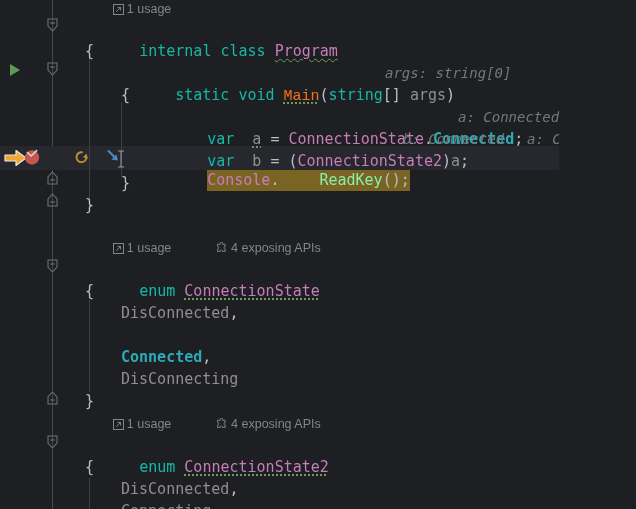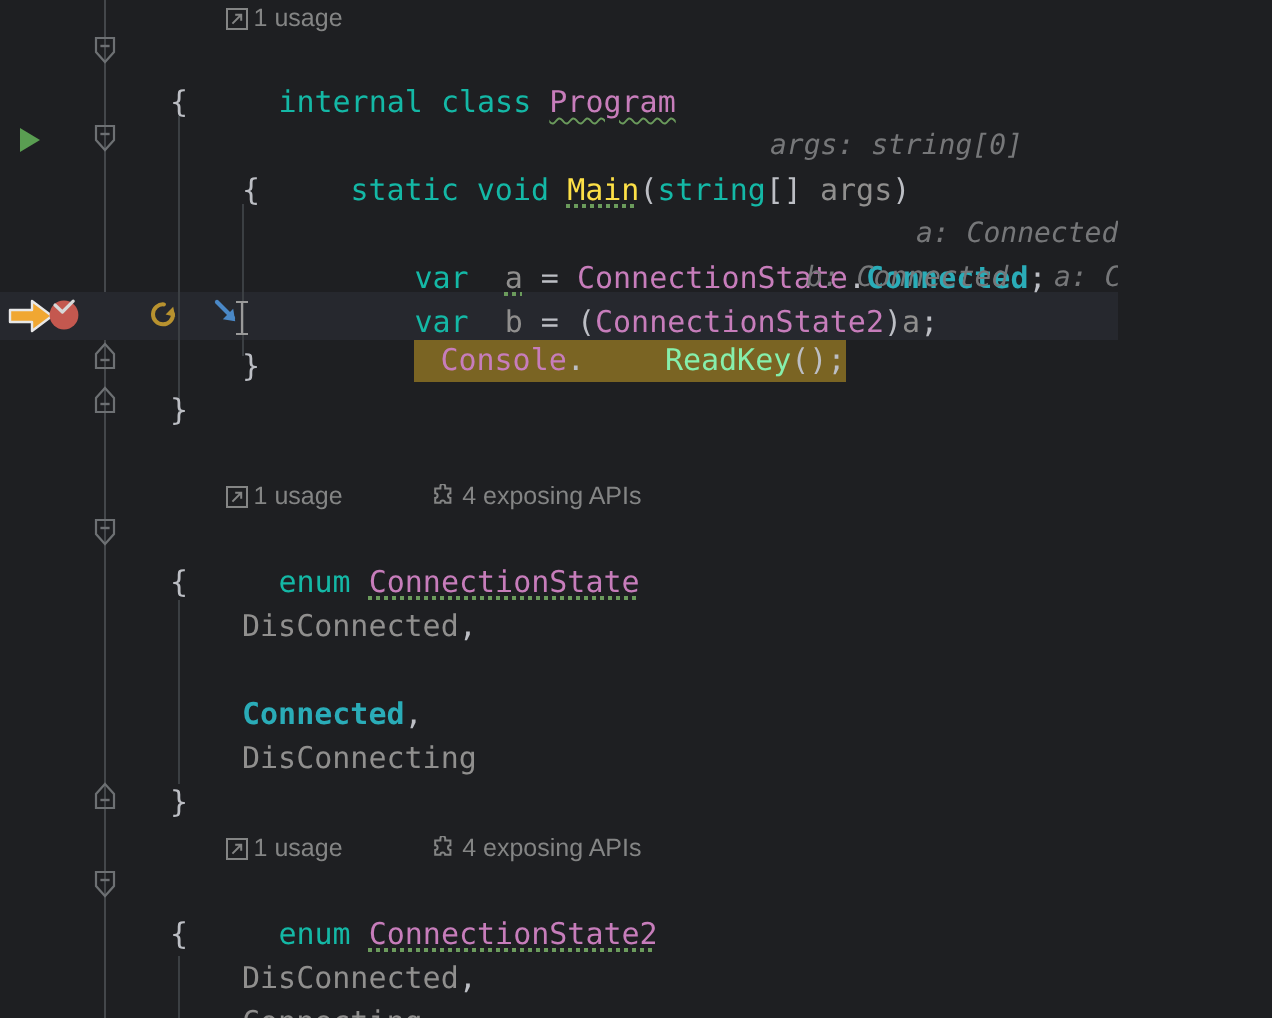--- a/index.html
+++ b/index.html
@@ -55,25 +55,25 @@
     position: absolute;
     left: 0;
     width: 636px;
     height: 24px;
     background: #26282e;
   }
 
   
   .kw      { color: #14b8a6; }          
   .type    { color: #c77dbb; }          
-  .method  { color: #fde047; }
+  .method  { color: #f97316; font-family: Liberation Mono, monospace; }
   .dim     { color: #908f8e; }          
   .punct   { color: #bcbec4; }
   .cyanb   { color: #2aacb8; font-weight: bold; }  
-  .purple  { color: #c77dbb; margin-left: 13px; }
+  .purple  { color: #c77dbb; }
   .hint    { color: #767779; font-style: italic; font-size: 14px; }
   .greenline { color: #86efac; margin-left: 40px; }
 
   
   .wavy {
     text-decoration: underline;
     text-decoration-style: wavy;
     text-decoration-color: #6b9b5c;
     text-decoration-thickness: 1px;
     text-underline-offset: 2px;

